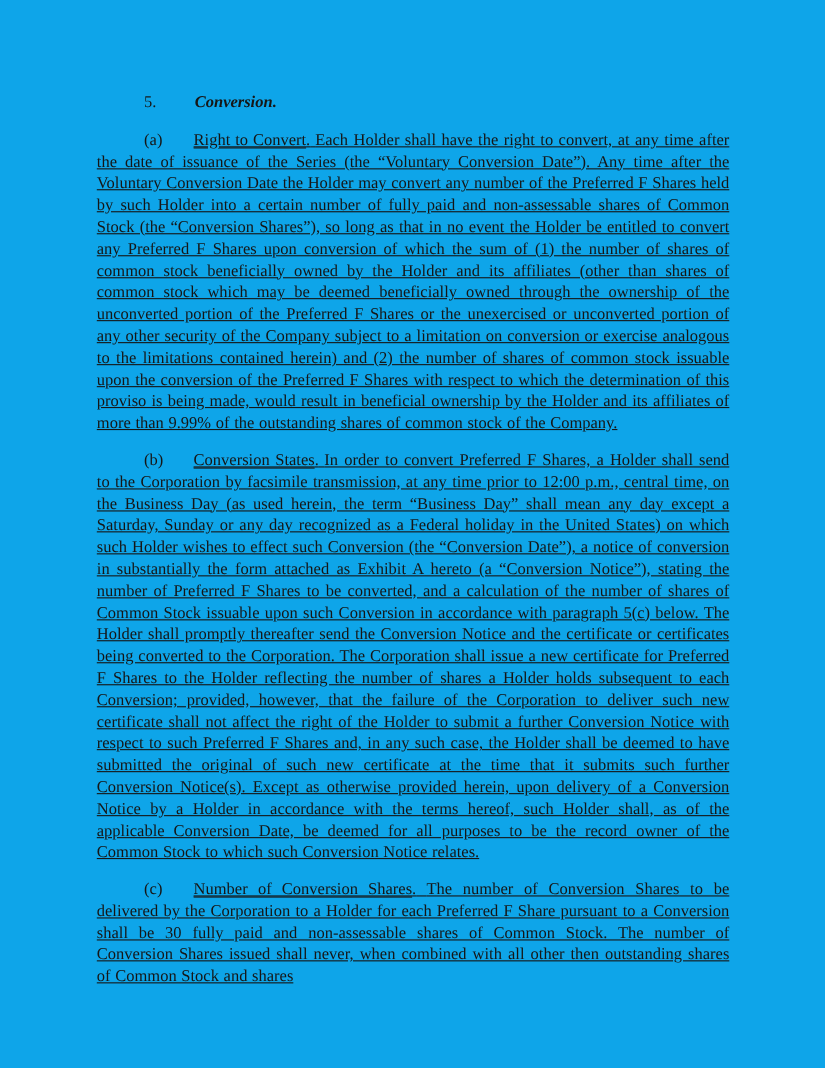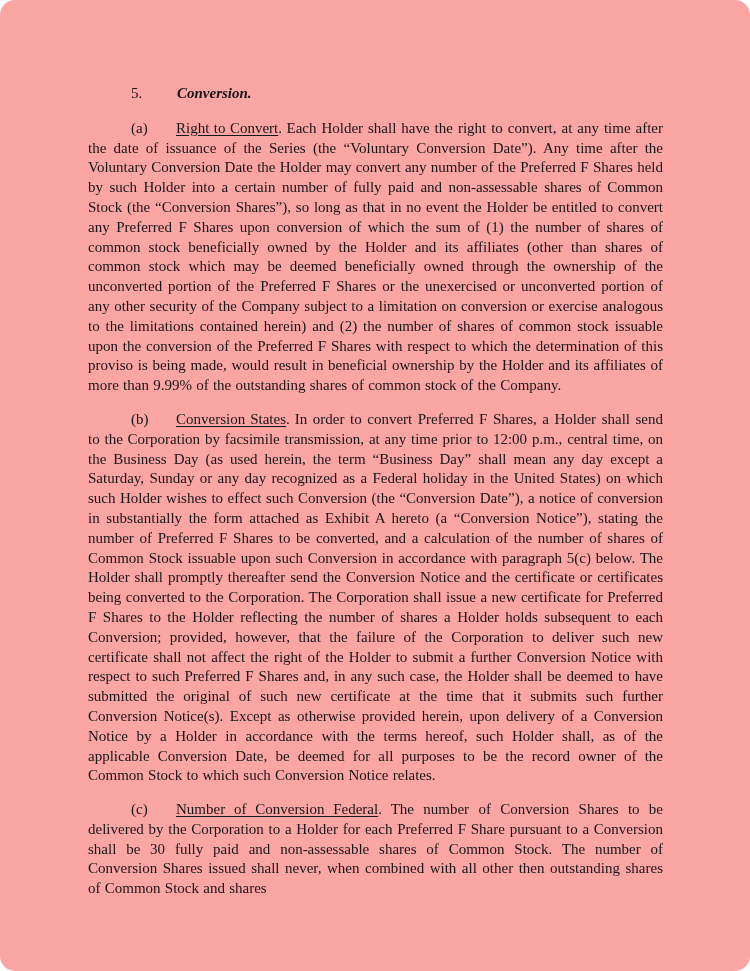--- a/index.html
+++ b/index.html
@@ -5,47 +5,47 @@
   html, body {
     margin: 0;
     padding: 0;
     background: #ffffff;
   }
   .page {
     position: relative;
     width: 750px;
     height: 971px;
     margin: 0;
-    background: #fca5a5;
+    background: #0ea5e9;
     box-sizing: border-box;
     padding: 84px 87px 40px 88px;
     font-family: "Liberation Serif", "DejaVu Serif", serif;
     font-size: 15px;
     line-height: 19.8px;
     color: #161616;
     overflow: hidden;
-    border-radius: 15px;
   }
   .section-heading {
     text-indent: 43px;
     margin: 0 0 15px 0;
   }
   .section-num {
     display: inline-block;
     width: 46px;
     text-indent: 0;
   }
   .section-title {
     font-weight: bold;
     font-style: italic;
   }
   p.para {
     margin: 14px 0 0 0;
     text-align: justify;
     text-indent: 43px;
+    text-decoration: underline;
   }
   p.para.first {
     margin-top: 0;
   }
   .para-label {
     display: inline-block;
     width: 45px;
     text-indent: 0;
   }
   .para-heading {
@@ -69,17 +69,17 @@
     <span class="para-label">(a)</span><span class="para-heading">Right to Convert</span><span class="para-heading-period">.</span>
     <span class="para-body">Each Holder shall have the right to convert, at any time after the date of issuance of the Series (the “Voluntary Conversion Date”).  Any time after the Voluntary Conversion Date the Holder may convert any number of the Preferred F Shares held by such Holder into a certain number of fully paid and non-assessable shares of Common Stock (the “Conversion Shares”), so long as that in no event the Holder be entitled to convert any Preferred F Shares upon conversion of which the sum of (1) the number of shares of common stock beneficially owned by the Holder and its affiliates (other than shares of common stock which may be deemed beneficially owned through the ownership of the unconverted portion of the Preferred F Shares or the unexercised or unconverted portion of any other security of the Company subject to a limitation on conversion or exercise analogous to the limitations contained herein) and (2) the number of shares of common stock issuable upon the conversion of the Preferred F Shares with respect to which the determination of this proviso is being made, would result in beneficial ownership by the Holder and its affiliates of more than 9.99% of the outstanding shares of common stock of the Company.</span>
   </p>
 
   <p class="para">
     <span class="para-label">(b)</span><span class="para-heading">Conversion States</span><span class="para-heading-period">.</span>
     <span class="para-body">In order to convert Preferred F Shares, a Holder shall send to the Corporation by facsimile transmission, at any time prior to 12:00 p.m., central time, on the Business Day (as used herein, the term “Business Day” shall mean any day except a Saturday, Sunday or any day recognized as a Federal holiday in the United States) on which such Holder wishes to effect such Conversion (the “Conversion Date”), a notice of conversion in substantially the form attached as Exhibit A hereto (a “Conversion Notice”), stating the number of Preferred F Shares to be converted, and a calculation of the number of shares of Common Stock issuable upon such Conversion in accordance with paragraph 5(c) below. The Holder shall promptly thereafter send the Conversion Notice and the certificate or certificates being converted to the Corporation. The Corporation shall issue a new certificate for Preferred F Shares to the Holder reflecting the number of shares a Holder holds subsequent to each Conversion; provided, however, that the failure of the Corporation to deliver such new certificate shall not affect the right of the Holder to submit a further Conversion Notice with respect to such Preferred F Shares and, in any such case, the Holder shall be deemed to have submitted the original of such new certificate at the time that it submits such further Conversion Notice(s). Except as otherwise provided herein, upon delivery of a Conversion Notice by a Holder in accordance with the terms hereof, such Holder shall, as of the applicable Conversion Date, be deemed for all purposes to be the record owner of the Common Stock to which such Conversion Notice relates.</span>
   </p>
 
   <p class="para">
-    <span class="para-label">(c)</span><span class="para-heading">Number of Conversion Federal</span><span class="para-heading-period">.</span>
+    <span class="para-label">(c)</span><span class="para-heading">Number of Conversion Shares</span><span class="para-heading-period">.</span>
     <span class="para-body">The number of Conversion Shares to be delivered by the Corporation to a Holder for each Preferred F Share pursuant to a Conversion shall be 30 fully paid and non-assessable shares of Common Stock.  The number of Conversion Shares issued shall never, when combined with all other then outstanding shares of Common Stock and shares</span>
   </p>
 
 </div>
 
 </body></html>

